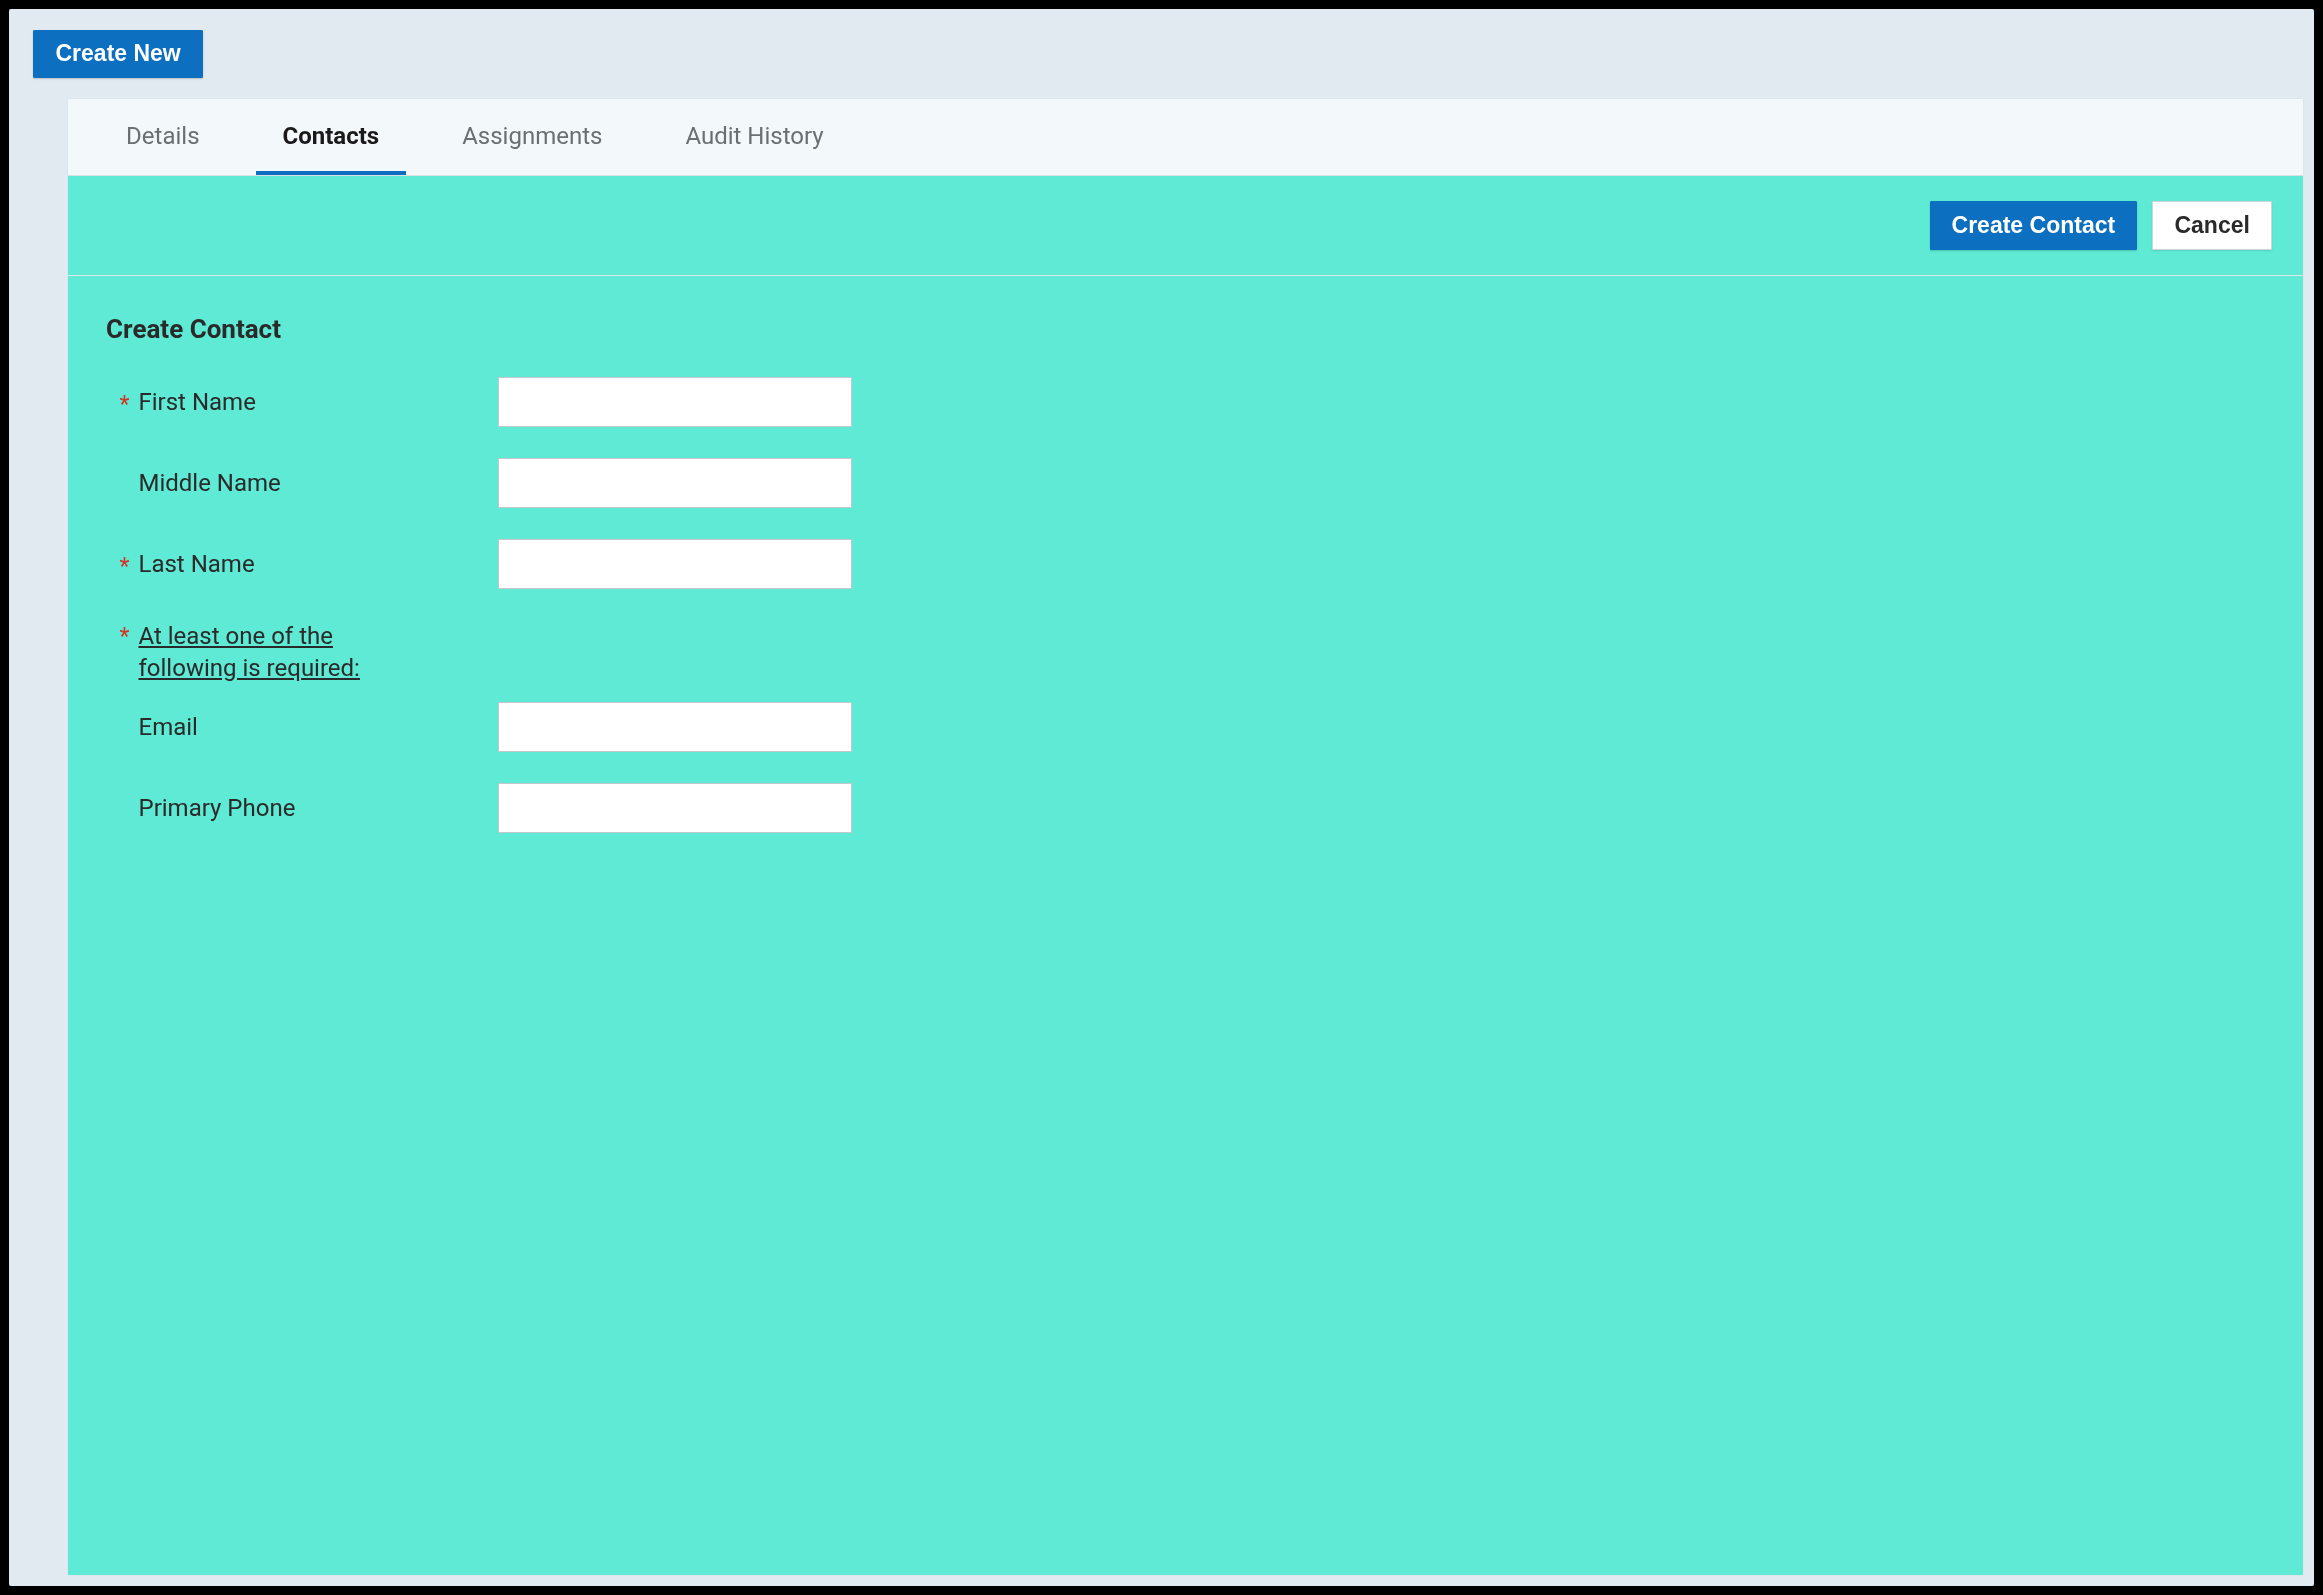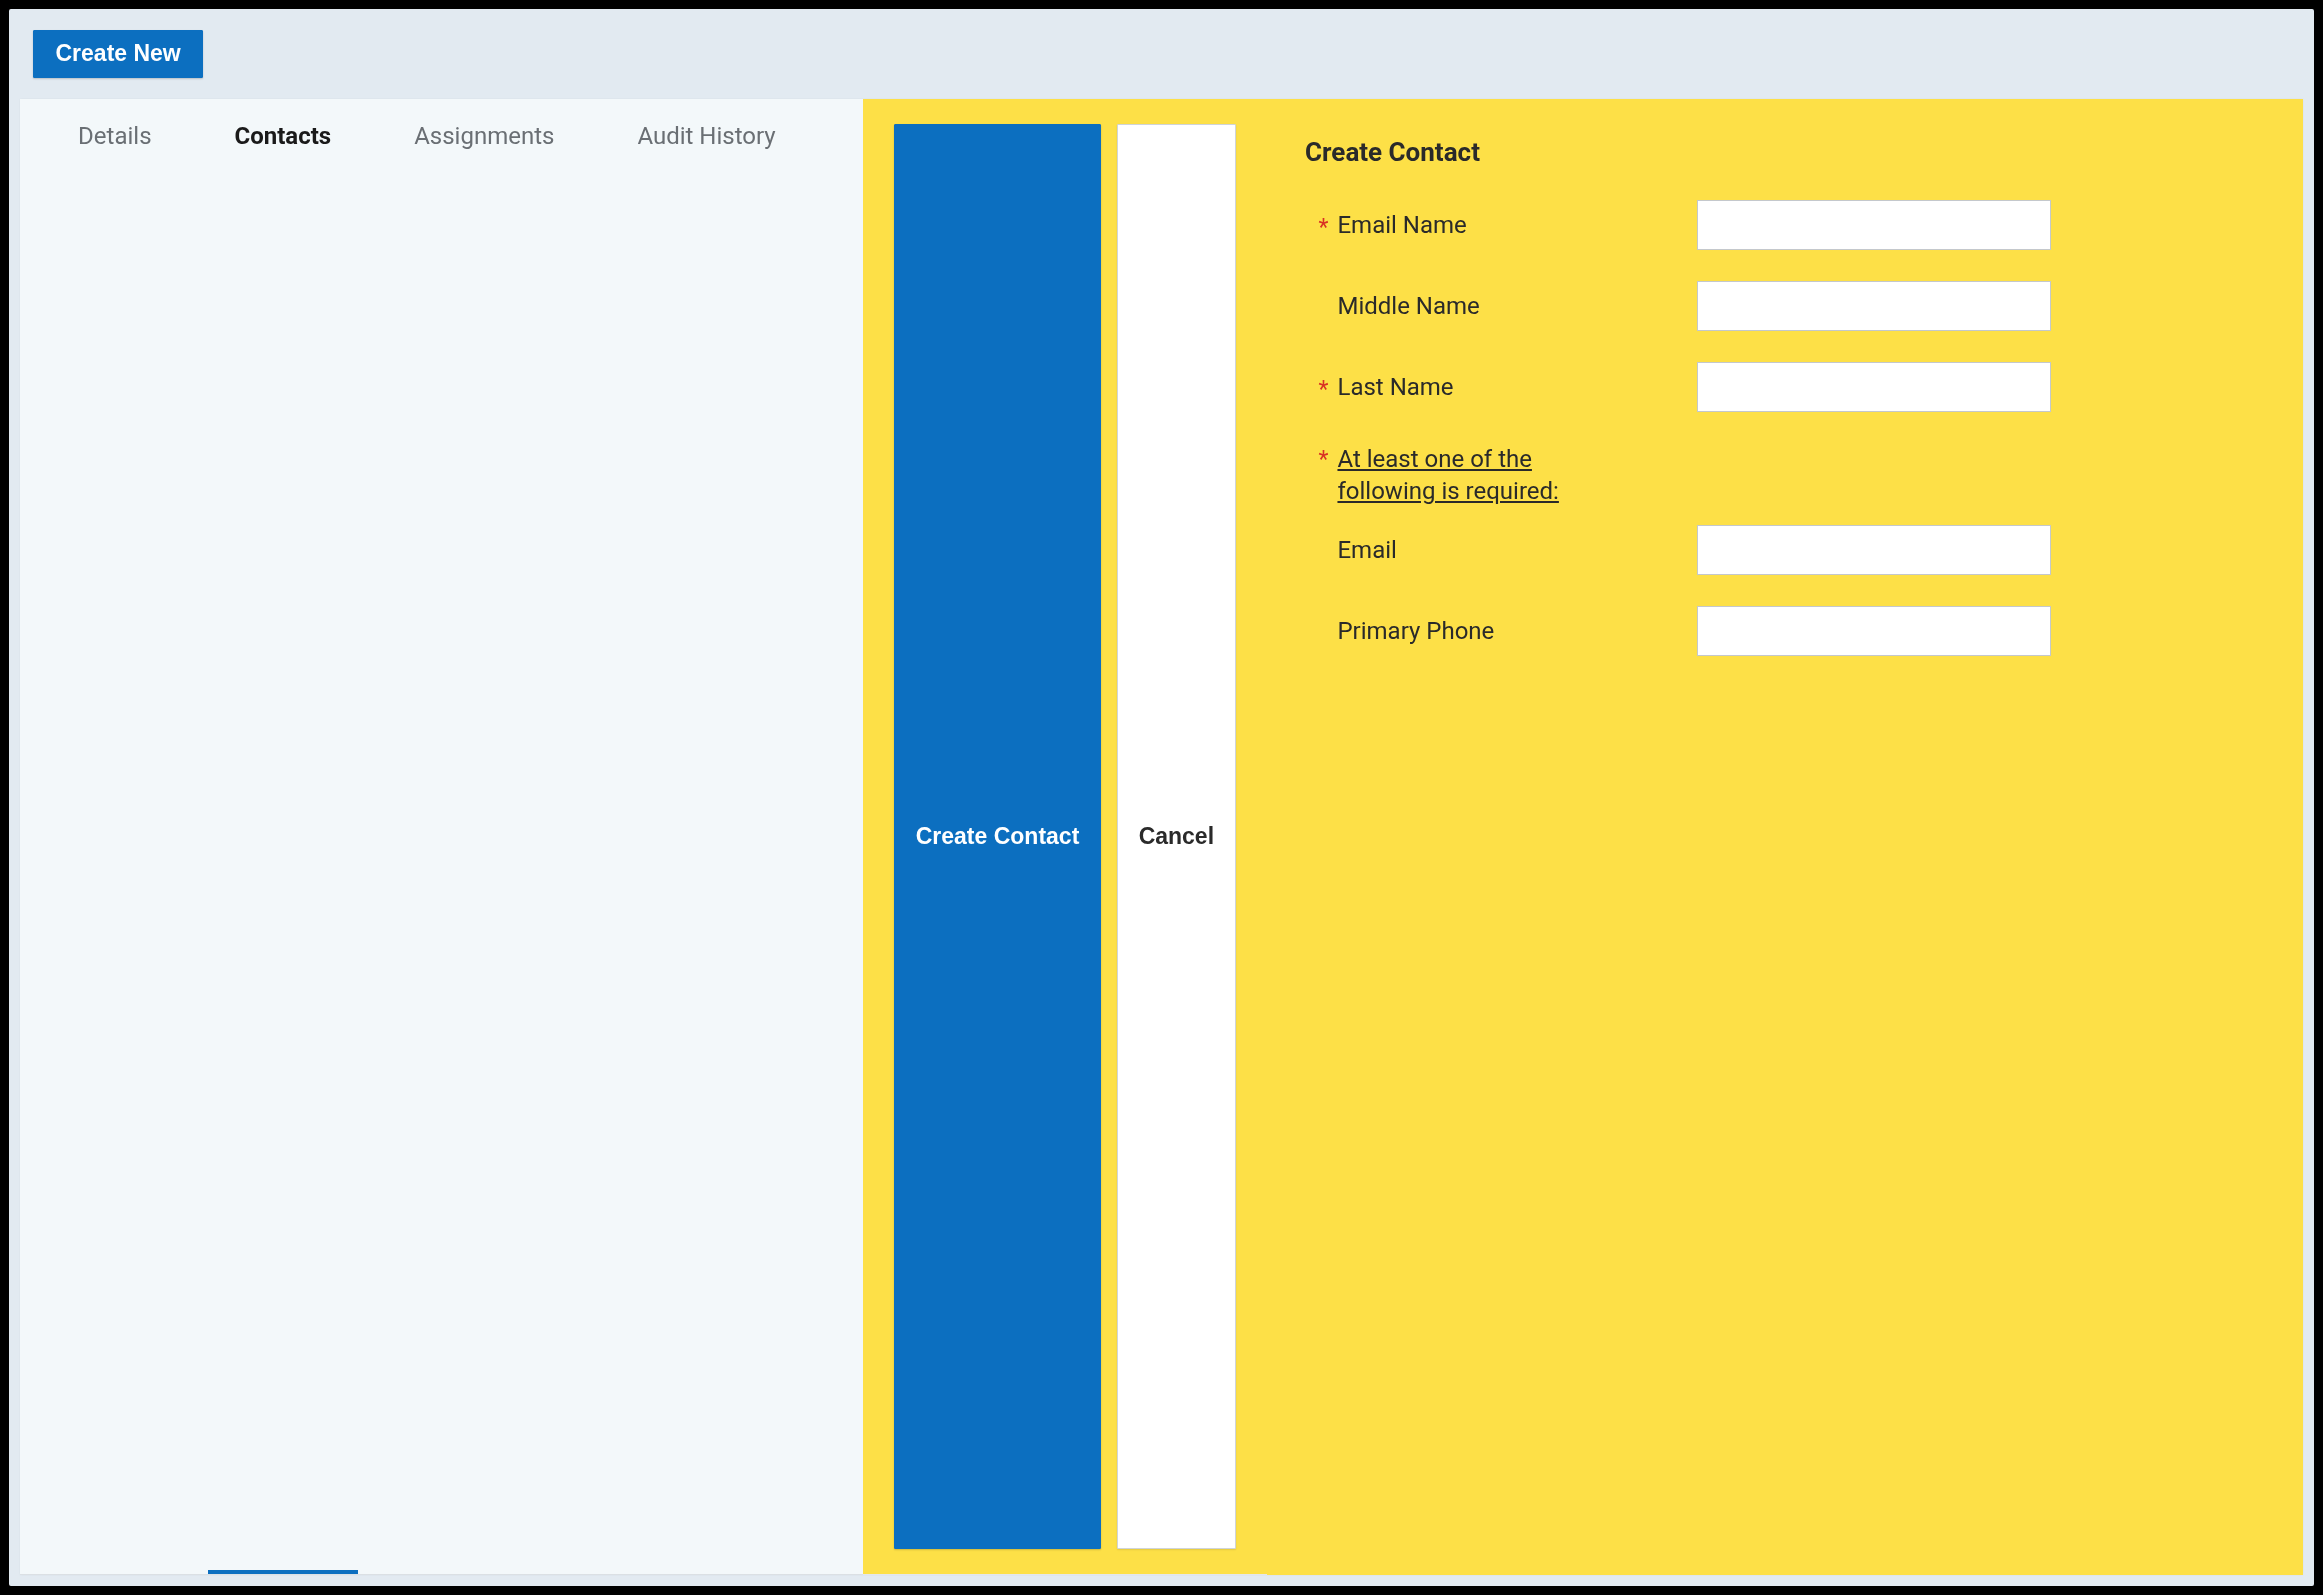--- a/index.html
+++ b/index.html
@@ -55,25 +55,26 @@
     border-color: #0c6fc0;
     box-shadow: 0 1px 1.9px rgba(0,0,0,0.18);
   }
   .btn-secondary {
     background: #fff;
     color: #2a2a2a;
     border-color: #cfd4d8;
     box-shadow: 0 1px 1.9px rgba(0,0,0,0.1);
   }
   .card {
-    background: #fde047;
+    background: #5eead4;
     flex: 1;
     display: flex;
-    flex-direction: row;
+    flex-direction: column;
     box-shadow: 0 0 1.9px rgba(0,0,0,0.05);
+    margin-left: 48px;
   }
   .tabs {
     background: #f3f8fa;
     border-bottom: 1px solid #dbe0e4;
     display: flex;
     padding: 0 31px;
   }
   .tab {
     padding: 23px 27px 21px;
     font-size: 24px;
@@ -169,21 +170,21 @@
       <button class="btn btn-primary">Create Contact</button>
       <button class="btn btn-secondary">Cancel</button>
     </div>
 
     <div class="form-area">
       <div class="section-title">Create Contact</div>
 
       <div class="form-row">
         <div class="label-cell">
           <span class="req">*</span>
-          <span class="label-text">Email Name</span>
+          <span class="label-text">First Name</span>
         </div>
         <div class="input-cell">
           <input type="text" value="" style="">
         </div>
       </div>
 
       <div class="form-row">
         <div class="label-cell">
           <span class="req"></span>
           <span class="label-text">Middle Name</span>

